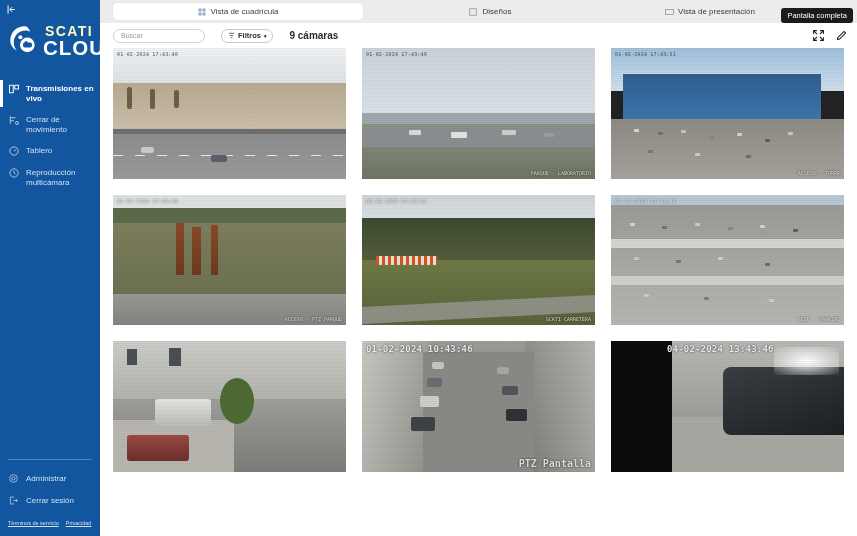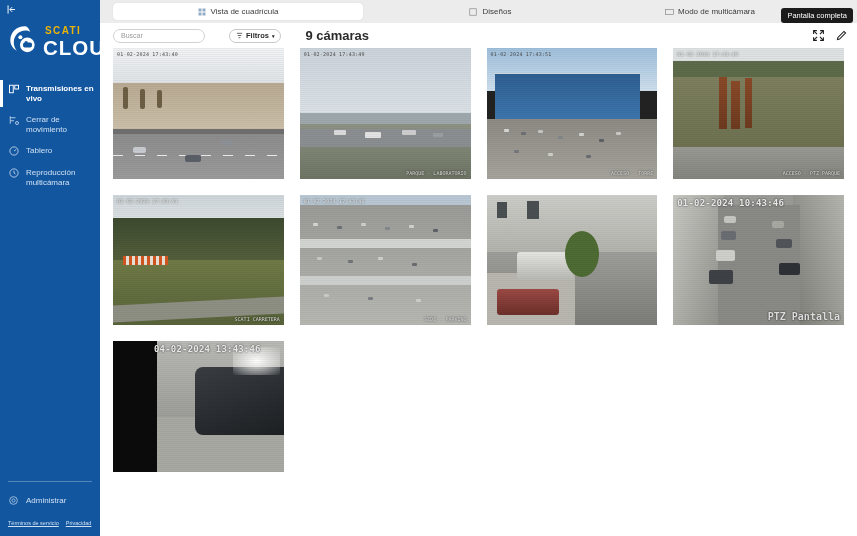--- a/index.html
+++ b/index.html
@@ -21,21 +21,21 @@
   .collapse-btn {
     height:18px; display:flex; align-items:center; padding-left:6px;
     cursor:pointer;
   }
   .collapse-btn svg { display:block; }
   .brand { padding:6px 0 10px 8px; }
   .brand-row { display:flex; align-items:flex-start; }
   .brand-mark { width:34px; height:34px; position:relative; flex:0 0 34px; }
   .brand-text { margin-left:1px; margin-top:1px; }
   .brand-scati {
-    font-size:10px; font-weight:bold; letter-spacing:1.4px; color:#eab308;
+    font-size:14px; font-weight:bold; letter-spacing:1.4px; color:#fef9c3;
     line-height:12px; padding-left:2px;
   }
   .brand-cloud {
     font-size:20.5px; font-weight:bold; letter-spacing:1px; color:#fff;
     line-height:20px; margin-top:1px;
   }
   .nav { margin-top:10px; }
   .nav-item {
     display:flex; align-items:flex-start; gap:6px;
     padding:5px 6px 5px 8px; cursor:pointer; position:relative;
@@ -73,55 +73,55 @@
   }
   .tab .ico { width:8px; height:8px; display:block; opacity:.75; }
   .tab-grid {
     width:250px; background:#ffffff; margin-left:13px;
     box-shadow:0 0 1px rgba(0,0,0,.2);
   }
   .tab-layouts { width:150px; margin-left:52px;gap:6px; }
   .tab-present { width:170px; margin-left:60px; }
 
   .toolbar {
-    height:25px; display:flex; align-items:center; gap:24px;
+    height:25px; display:flex; align-items:center; gap:16px;
     padding-left:13px; background:#fff;
   }
   .search-box {
     width:92px; height:14px; border:1px solid #d2d2d2; border-radius:8px;
     display:flex; align-items:center; padding:0 7px;
   }
   .search-box input {
     border:none; outline:none; font-size:7px; width:100%;
     font-family:"Liberation Sans", sans-serif; color:#333; background:transparent;
   }
   .search-box input::placeholder { color:#9a9a9a; }
   .filters-btn {
     height:14px; border:1px solid #c9c9c9; border-radius:8px;
     display:flex; align-items:center; gap:3px; padding:0 6px;
     font-size:7.5px; color:#2b2b2b; cursor:pointer; background:#fff; font-weight:bold;
   }
   .filters-btn .ico { width:7px; height:7px; }
-  .cam-count { font-size:13px; color:#2b2b2b; font-weight:bold; }
+  .cam-count { font-size:10px; color:#2b2b2b; font-weight:bold; }
 
   
   .fs-controls {
     position:absolute; right:9px; top:29px; display:flex; gap:10px; align-items:center;
     z-index:30;
   }
   .fs-btn { width:13px; height:13px; cursor:pointer; position:relative; }
   .tooltip {
     position:absolute; right:4px; top:8px; background:#1b1b1b; color:#fff;
     font-size:7.5px; padding:3px 6px; border-radius:3px; white-space:nowrap; z-index:40;
   }
 
   
   .grid-wrap { position:absolute; left:13px; top:48px; width:731px; height:424px; }
   .grid {
-    display:grid; grid-template-columns:repeat(4,1fr); grid-template-rows:repeat(3,1fr);
+    display:grid; grid-template-columns:repeat(3,1fr); grid-template-rows:repeat(3,1fr);
     gap:16px; width:100%; height:100%;
   }
   .cell { position:relative; overflow:hidden; background:#222; }
   .cell .ts {
     position:absolute; left:4px; top:3px; z-index:5;
     font-family:"DejaVu Sans Mono", monospace; font-size:5px;
     letter-spacing:.2px; white-space:nowrap;
   }
   .cell .ts.big { font-size:9px; font-weight:bold; text-shadow:0 0 2px #000; }
   .cell .ts.dark { color:#4a4a4a; }
@@ -311,20 +311,30 @@
       <div class="sidebar-divider"></div>
       <div class="nav-item" style="margin-top:8px;">
         <span class="ico">
           <svg width="11" height="11" viewBox="0 0 16 16" fill="none" stroke="#cfe0f2" stroke-width="1.2">
             <circle cx="8" cy="8" r="2.3"></circle>
               <circle cx="8" cy="8" r="5.6"></circle>
           </svg>
         </span>
         <span class="nav-label">Administrar</span>
       </div>
+      <div class="nav-item">
+        <span class="ico">
+          <svg width="11" height="11" viewBox="0 0 16 16" fill="none" stroke="#cfe0f2" stroke-width="1.2">
+            <path d="M9 3 H3.5 V13 H9"></path>
+              <path d="M7.5 8 H13.5"></path>
+              <path d="M11.5 5.8 L13.8 8 L11.5 10.2"></path>
+          </svg>
+        </span>
+        <span class="nav-label">Cerrar sesión</span>
+      </div>
       <div class="legal">
         <span>Términos de servicio</span>
         <span>Privacidad</span>
       </div>
     </div>
   </div>
 
   <div class="main">
 
     <div class="topbar">
@@ -346,21 +356,21 @@
           </svg>
         </span>
         <span>Diseños</span>
       </div>
       <div class="tab tab-present">
         <span class="ico">
           <svg width="9" height="8" viewBox="0 0 18 16" fill="none" stroke="#6a6a6a" stroke-width="1.4">
             <rect x="1" y="3" width="16" height="10"></rect>
           </svg>
         </span>
-        <span>Modo de multicámara</span>
+        <span>Vista de presentación</span>
       </div>
     </div>
 
     <div class="toolbar">
       <div class="search-box">
         <input type="text" placeholder="Buscar" style="">
       </div>
       <div class="filters-btn">
         <span class="ico">
           <svg width="7" height="7" viewBox="0 0 16 16" fill="none" stroke="#2b2b2b" stroke-width="1.6">

